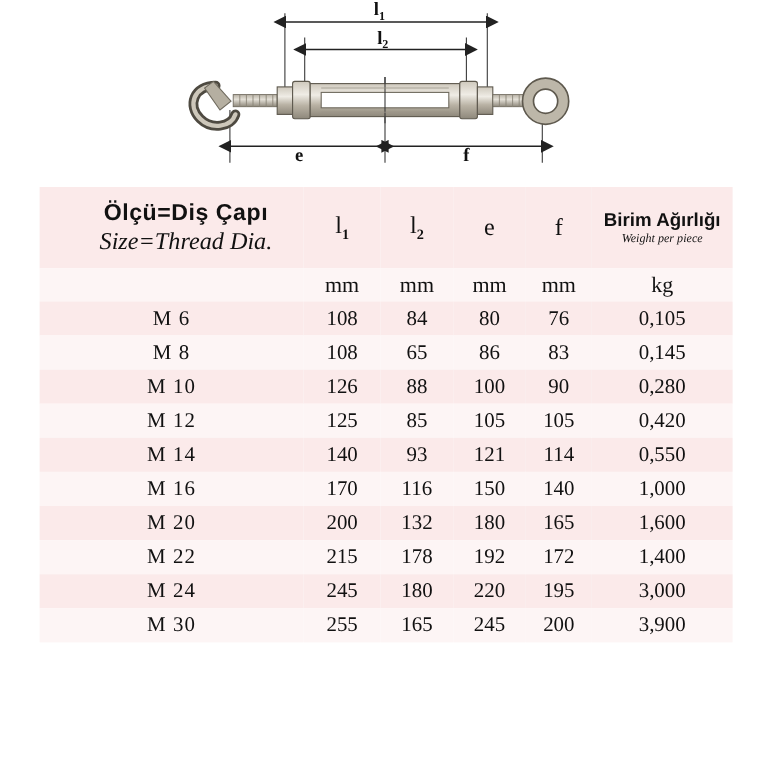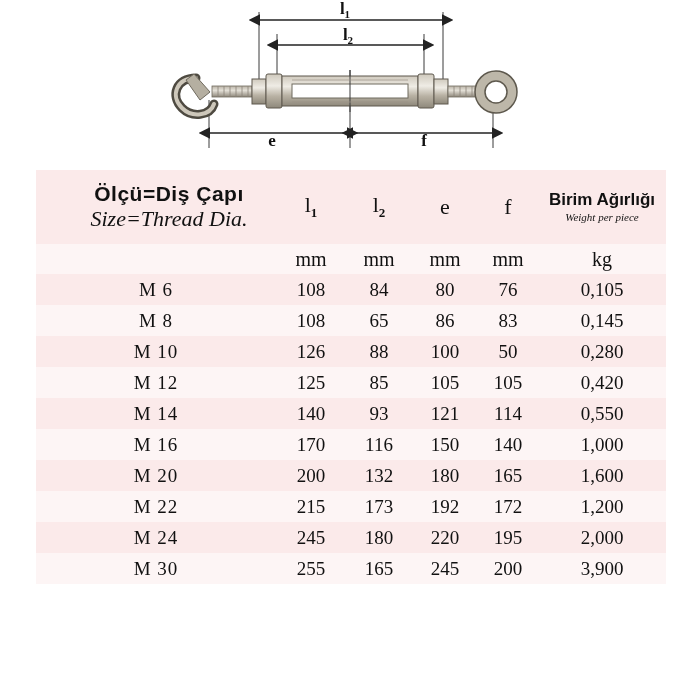--- a/index.html
+++ b/index.html
@@ -264,21 +264,21 @@
           <td>65</td>
           <td>86</td>
           <td>83</td>
           <td>0,145</td>
         </tr>
         <tr class="data row-a">
           <td class="size-cell">M 10</td>
           <td>126</td>
           <td>88</td>
           <td>100</td>
-          <td>50</td>
+          <td>90</td>
           <td>0,280</td>
         </tr>
         <tr class="data row-b">
           <td class="size-cell">M 12</td>
           <td>125</td>
           <td>85</td>
           <td>105</td>
           <td>105</td>
           <td>0,420</td>
         </tr>
@@ -302,32 +302,32 @@
           <td class="size-cell">M 20</td>
           <td>200</td>
           <td>132</td>
           <td>180</td>
           <td>165</td>
           <td>1,600</td>
         </tr>
         <tr class="data row-b">
           <td class="size-cell">M 22</td>
           <td>215</td>
-          <td>173</td>
+          <td>178</td>
           <td>192</td>
           <td>172</td>
-          <td>1,200</td>
+          <td>1,400</td>
         </tr>
         <tr class="data row-a">
           <td class="size-cell">M 24</td>
           <td>245</td>
           <td>180</td>
           <td>220</td>
           <td>195</td>
-          <td>2,000</td>
+          <td>3,000</td>
         </tr>
         <tr class="data row-b">
           <td class="size-cell">M 30</td>
           <td>255</td>
           <td>165</td>
           <td>245</td>
           <td>200</td>
           <td>3,900</td>
         </tr>
       </tbody>

